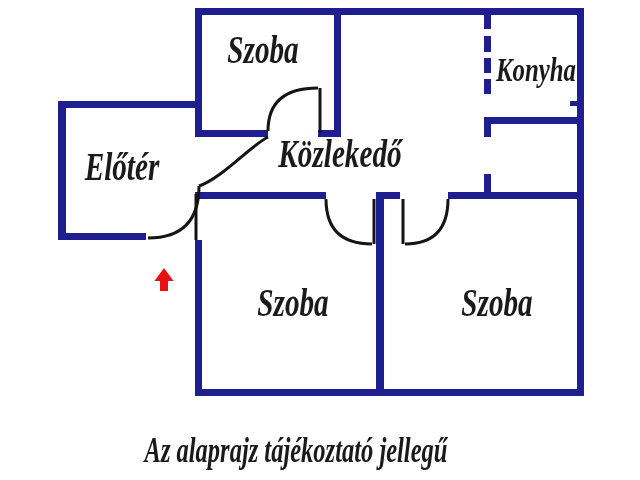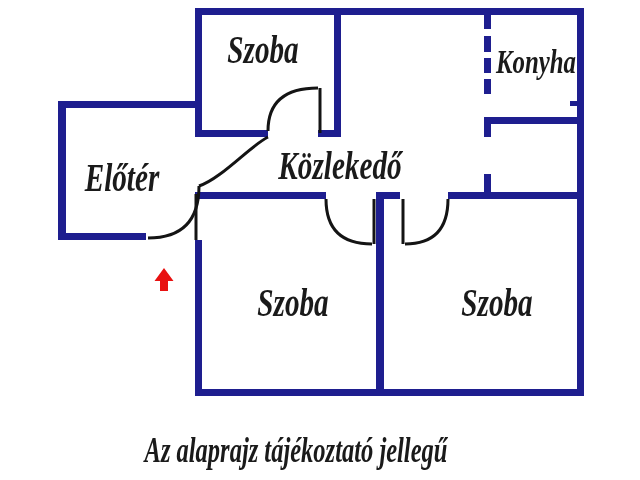--- a/index.html
+++ b/index.html
@@ -101,21 +101,21 @@
       <path class="leaf" d="M374,199 V244"></path>
       <path class="door" d="M326,199 Q326,244 372,244"></path>
       <path class="leaf" d="M403,199 V244"></path>
       <path class="door" d="M448,199 Q448,244 405,244"></path>
     </g>
 
     <path class="arrow" d="M164,268 L173.5,281 L168,281 L168,291 L160,291 L160,281 L154.5,281 Z"></path>
   </svg>
 
   <div class="room-label fs40" style="left:263px; top:50px;"><span>Szoba</span></div>
-  <div class="room-label fs34" style="left:536px; top:62px;text-decoration:underline;"><span>Konyha</span></div>
-  <div class="room-label fs40" style="left:122px; top:167px;margin-top:11px;"><span>Előtér</span></div>
-  <div class="room-label fs40" style="left:340px; top:166px;font-style:italic;"><span>Közlekedő</span></div>
+  <div class="room-label fs34" style="left:536px; top:70px;text-decoration:underline;"><span>Konyha</span></div>
+  <div class="room-label fs40" style="left:122px; top:167px;"><span>Előtér</span></div>
+  <div class="room-label fs40" style="left:340px; top:154px;font-style:italic;"><span>Közlekedő</span></div>
   <div class="room-label fs40" style="left:293px; top:303px;"><span>Szoba</span></div>
   <div class="room-label fs40" style="left:497px; top:303px;"><span>Szoba</span></div>
 
   <div class="caption" style="left:296px; top:450px;"><span>Az alaprajz tájékoztató jellegű</span></div>
 
 </div>
 
 </body></html>

